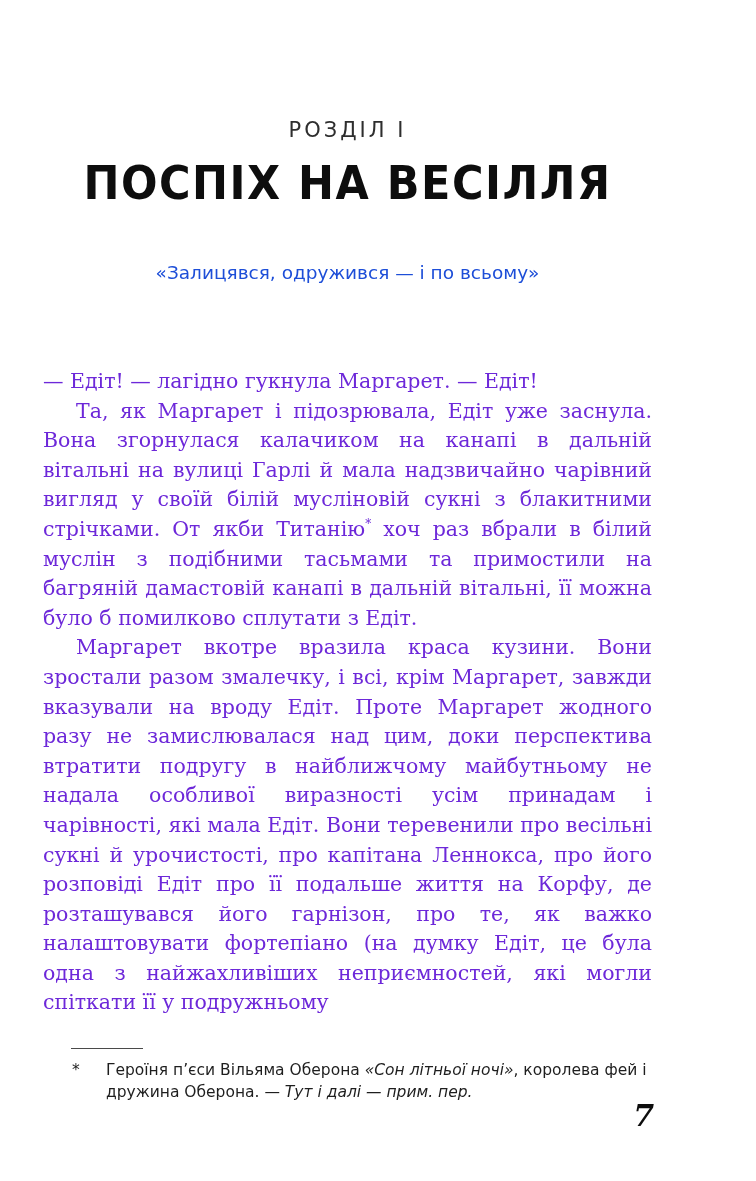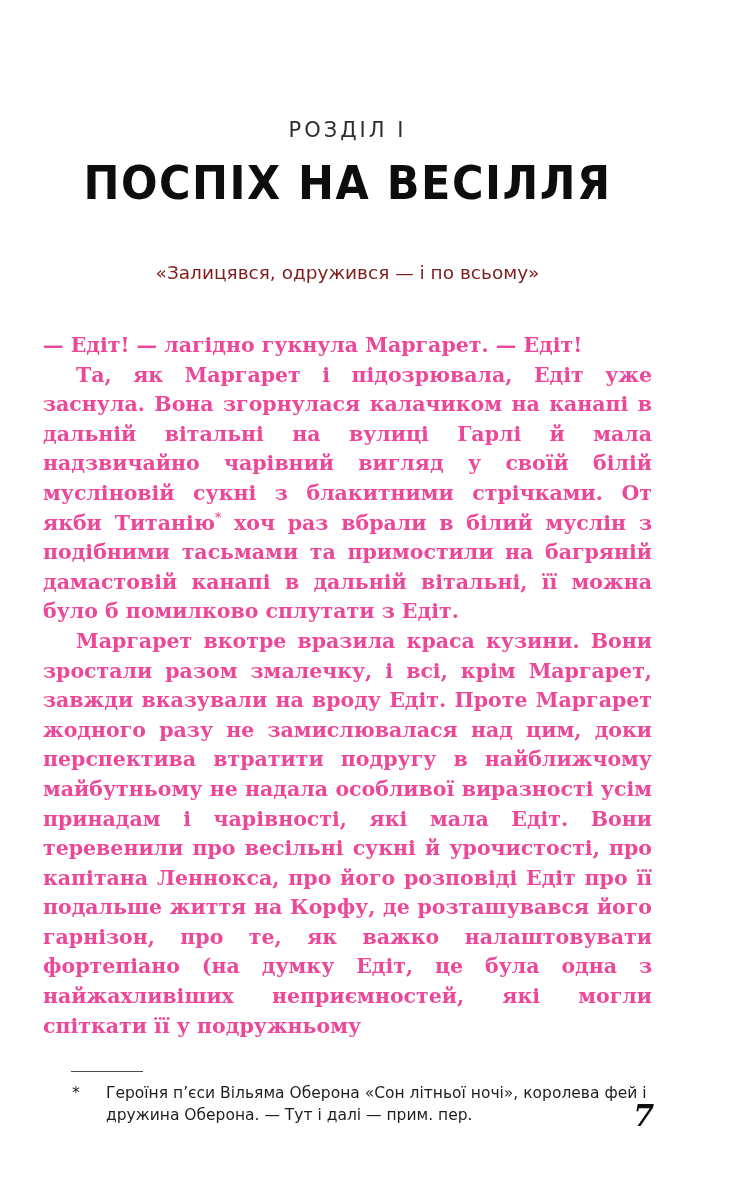--- a/index.html
+++ b/index.html
@@ -34,29 +34,28 @@
     margin-top: 16px;
     color: #0d0d0d;
     transform: scaleY(1.06);
     white-space: nowrap;
   }
   .epigraph {
     text-align: center;
     font-family: "DejaVu Sans", "Liberation Sans", sans-serif;
     font-size: 18.5px;
     margin-top: 54px;
-    color: #7f1d1d;
+    color: #1d4ed8;
   }
   .body {
-    margin-top: 48px;
+    margin-top: 84px;
     font-size: 20.5px;
     line-height: 29.6px;
     text-align: justify;
-    color: #ec4899;
-    font-weight: bold;
+    color: #6d28d9;
   }
   .body p.indent { text-indent: 33px; }
   sup.fn-ref {
     font-size: 12px;
     line-height: 0;
     vertical-align: super;
   }
   .footnote-area { margin-top: 30px; }
   .footnote-rule {
     width: 72px;
@@ -73,21 +72,21 @@
     font-size: 15.5px;
     line-height: 21.5px;
     color: #1e1e1e;
     text-align: left;
   }
   .fn-marker {
     position: absolute;
     left: 29px;
     top: 0;
   }
-  .ital { }
+  .ital { font-style: italic; }
   .page-number {
     position: absolute;
     right: 102px;
     bottom: 48px;
     font-family: "DejaVu Serif", "Liberation Serif", serif;
     font-size: 30px;
     font-weight: bold;
     font-style: italic;
     color: #0d0d0d;
   }

